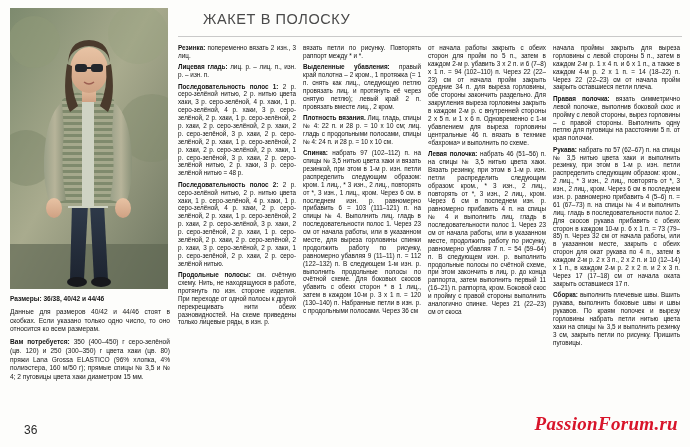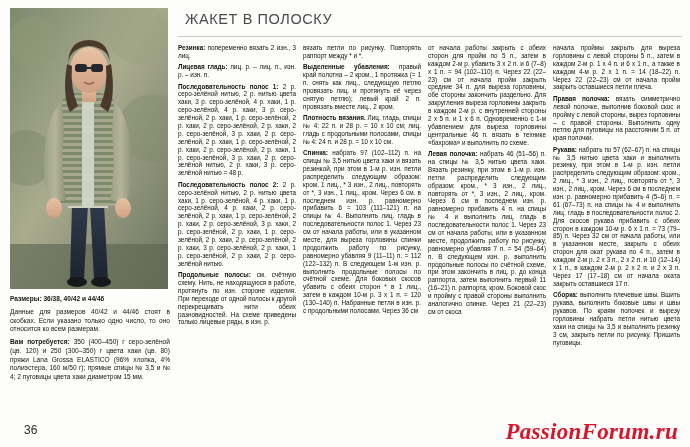--- a/index.html
+++ b/index.html
@@ -23,21 +23,21 @@
   .model-tag{
     background:#d8152a;color:#ffffff;
     font-weight:bold;font-size:12.5px;
     padding:3px 7px 3px 6px;
     letter-spacing:0.2px;
     white-space:nowrap;
   }
   .model-title{
     color:#4a4a4a;font-size:14.5px;
     letter-spacing:0.6px;
-    margin-left:7px;white-space:nowrap;
+    margin-left:25px;white-space:nowrap;
   }
 
   
   .photo-col{
     position:absolute;left:10px;top:8px;width:158px;
   }
   .photo{
     position:relative;width:158px;height:281px;
     overflow:hidden;
     background:#8c8f7e;
@@ -66,23 +66,23 @@
   #col2{left:303px;width:118px;height:385px;}
   #col3{left:428px;width:118px;height:385px;}
   #col4{left:553px;width:127px;height:385px;}
 
   
   .page-num{
     position:absolute;left:24px;bottom:10px;
     font-size:12px;color:#2b2b2b;
   }
   .watermark{
-    position:absolute;right:12px;bottom:2px;
+    position:absolute;right:12px;bottom:12px;
     font-family:"Liberation Serif", serif;
-    font-size:23px;font-style:italic;font-weight:bold;
+    font-size:19px;font-style:italic;font-weight:bold;
     color:#d8152a;
     text-shadow:0 1px 0 #ffffff;
     letter-spacing:0.3px;
     margin-top:7px;
   }
   .watermark .ru{color:#d8152a;}
 
   .hr-top{
     position:absolute;left:178px;top:36px;width:504px;height:1px;
     background:#c9c9c9;

